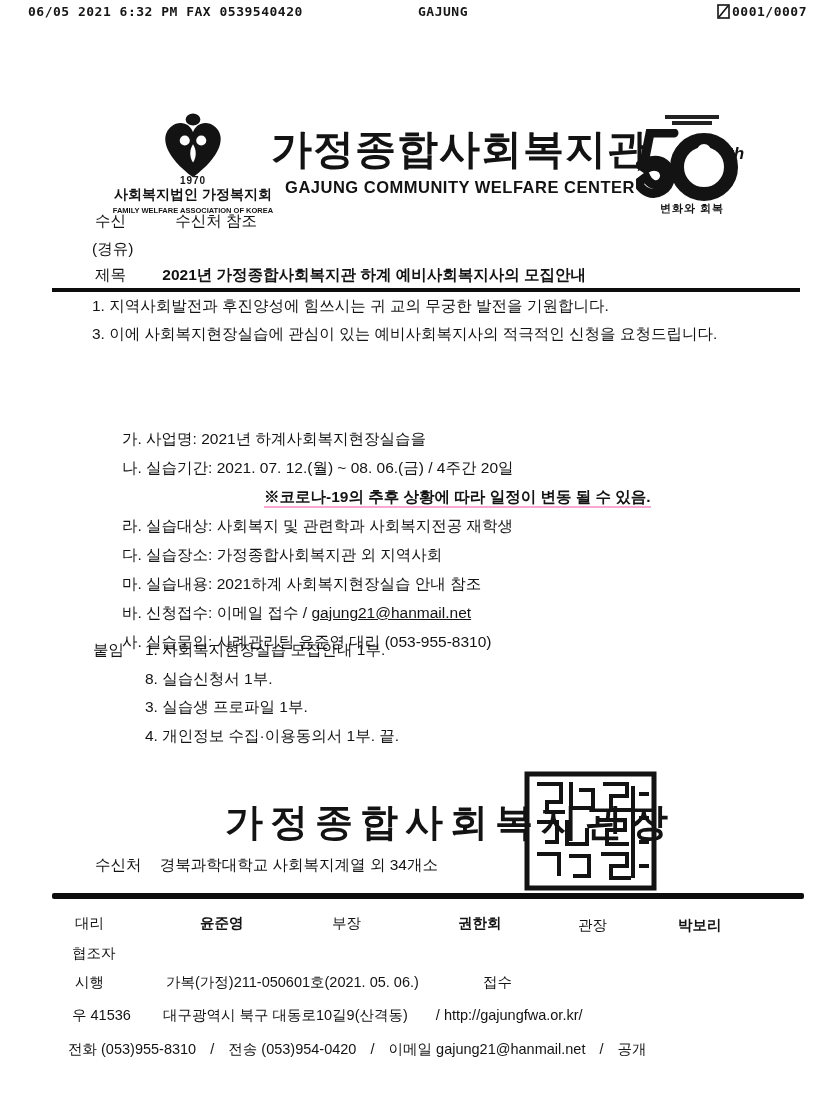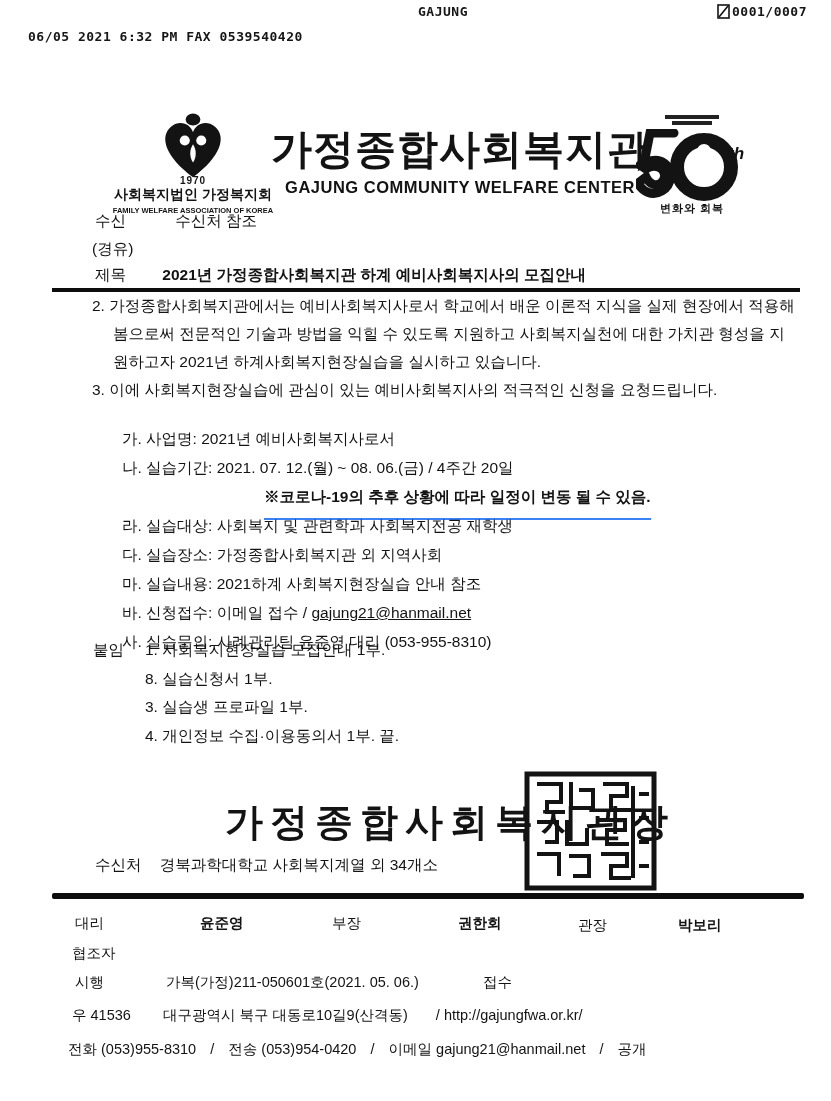--- a/index.html
+++ b/index.html
@@ -9,21 +9,21 @@
     position:relative; width:831px; height:1101px; margin:0 auto;
     background:#ffffff; overflow:hidden;
     -webkit-font-smoothing:none;
   }
   
   .fax-header {
     position:absolute; top:4px; left:28px; right:24px;
     font-family:"DejaVu Sans Mono", monospace; font-size:13px; font-weight:700;
     display:flex; align-items:flex-start; letter-spacing:0.5px; color:#161616;
   }
-  .fax-left { width:390px;margin-top:25px; }
+  .fax-left { width:390px; }
   .fax-center { flex:1; }
   .fax-right { display:flex; align-items:center; gap:2px; }
   .page-icon svg { display:block; }
 
   
   .logo-block { position:absolute; left:103px; top:113px; width:180px; text-align:center; }
   .logo-mark { display:inline-block; }
   .logo-year { font-size:10px; font-weight:700; margin-top:-8px; letter-spacing:1px; }
   .logo-kr { font-size:14px; font-weight:700; letter-spacing:0px; margin-top:0px; white-space:nowrap; }
   .logo-en { font-size:7.5px; font-weight:700; letter-spacing:0px; margin-top:2px; white-space:nowrap; }
@@ -48,21 +48,21 @@
   .divider1 { position:absolute; top:288px; left:52px; width:748px; height:4px; background:#0d0d0d; }
   .divider2 { position:absolute; top:893px; left:52px; width:752px; height:6px; background:#0d0d0d; border-radius:2px; }
 
   
   .body-text { position:absolute; top:292px; left:92px; width:706px; font-size:15.5px; line-height:28px; }
   .body-text p { padding-left:21px; text-indent:-21px; }
 
   
   .details { position:absolute; top:424px; left:122px; font-size:15.5px; line-height:29px; white-space:nowrap; }
   .covid-note { font-weight:700; margin-left:142px; }
-  .covid-note span { border-bottom:2px solid #3b82f6; padding-bottom:13px; }
+  .covid-note span { border-bottom:2px solid #f9a8d4; padding-bottom:1px; }
   .email-link { text-decoration:underline; }
 
   
   .attachments { position:absolute; top:636px; left:93px; font-size:15.5px; line-height:28.5px; }
   .attachments .att-row { display:flex; }
   .att-label { width:42px; font-weight:400; }
   .att-items { margin-left:10px; }
 
   
   .sign-title {
@@ -153,26 +153,26 @@
   </div>
   <div class="line meta-via">(경유)</div>
   <div class="line meta-subj">
     <span>제목</span>
     <span class="v">2021년 가정종합사회복지관 하계 예비사회복지사의 모집안내</span>
   </div>
 
   <div class="divider1"></div>
 
   <div class="body-text">
-    <p>2. 가정종합사회복지관에서는 예비사회복지사로서 학교에서 배운 이론적 지식을 실제 현장에서 적용해 봄으로써 전문적인 기술과 방법을 익힐 수 있도록 지원하고 사회복지실천에 대한 가치관 형성을 지원하고자 2021년 하계사회복지현장실습을 실시하고 있습니다.</p>
+    <p>1. 지역사회발전과 후진양성에 힘쓰시는 귀 교의 무궁한 발전을 기원합니다.</p>
     <p>3. 이에 사회복지현장실습에 관심이 있는 예비사회복지사의 적극적인 신청을 요청드립니다.</p>
   </div>
 
   <div class="details">
-    <div>가. 사업명: 2021년 예비사회복지사로서</div>
+    <div>가. 사업명: 2021년 하계사회복지현장실습을</div>
     <div>나. 실습기간: 2021. 07. 12.(월) ~ 08. 06.(금) / 4주간 20일</div>
     <div class="covid-note"><span>※코로나-19의 추후 상황에 따라 일정이 변동 될 수 있음.</span></div>
     <div>라. 실습대상: 사회복지 및 관련학과 사회복지전공 재학생</div>
     <div>다. 실습장소: 가정종합사회복지관 외 지역사회</div>
     <div>마. 실습내용: 2021하계 사회복지현장실습 안내 참조</div>
     <div>
       <span>바. 신청접수: 이메일 접수 / </span><span class="email-link">gajung21@hanmail.net</span>
     </div>
     <div>사. 실습문의: 사례관리팀 윤준영 대리 (053-955-8310)</div>
   </div>

